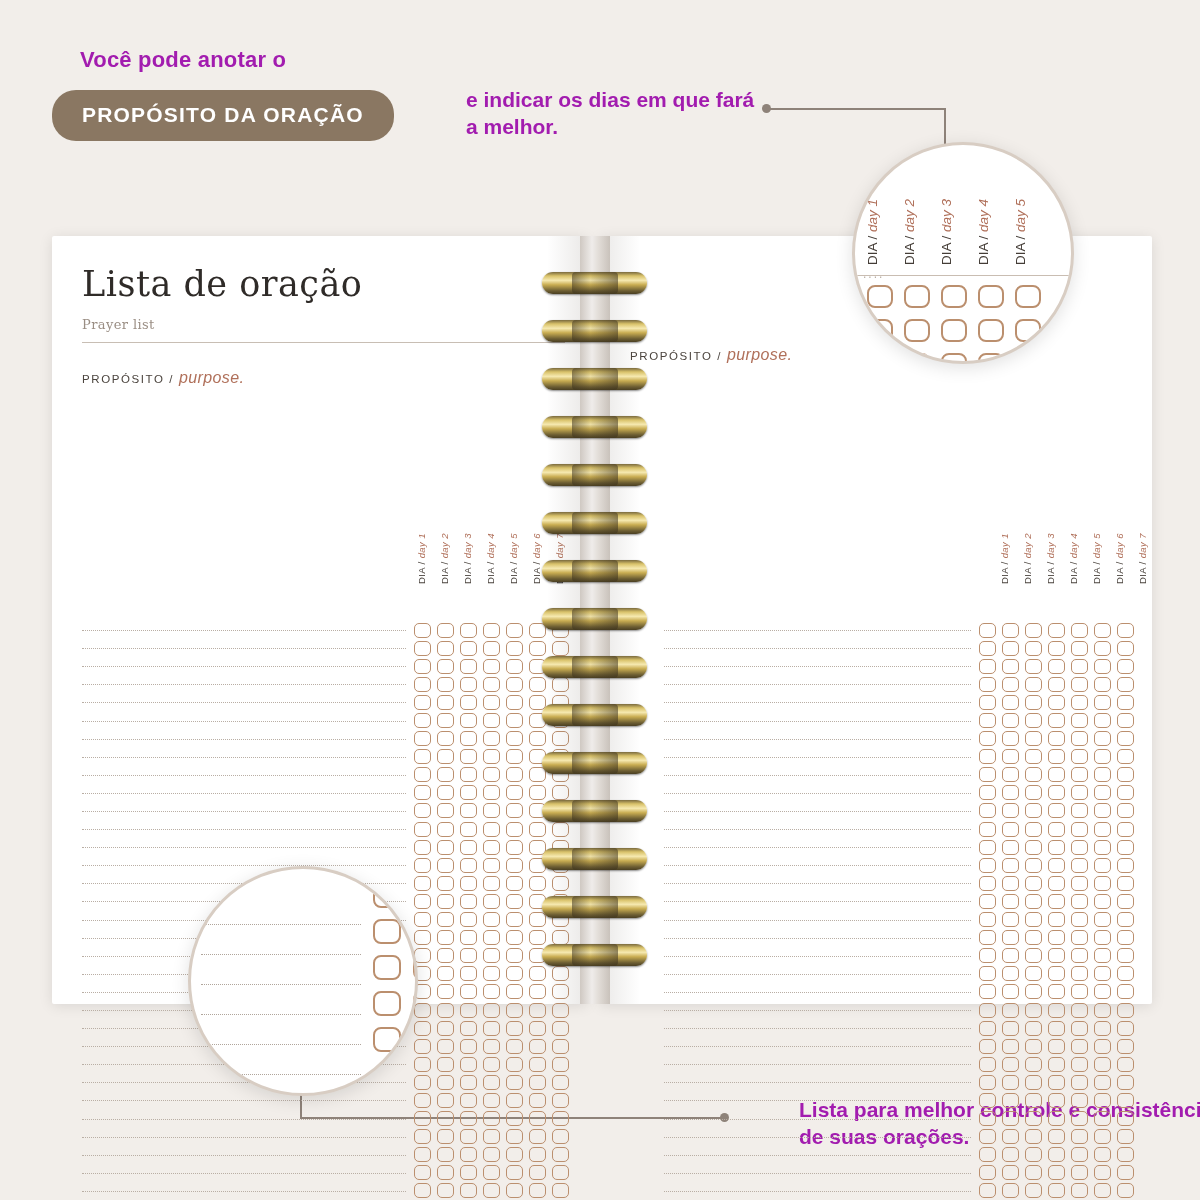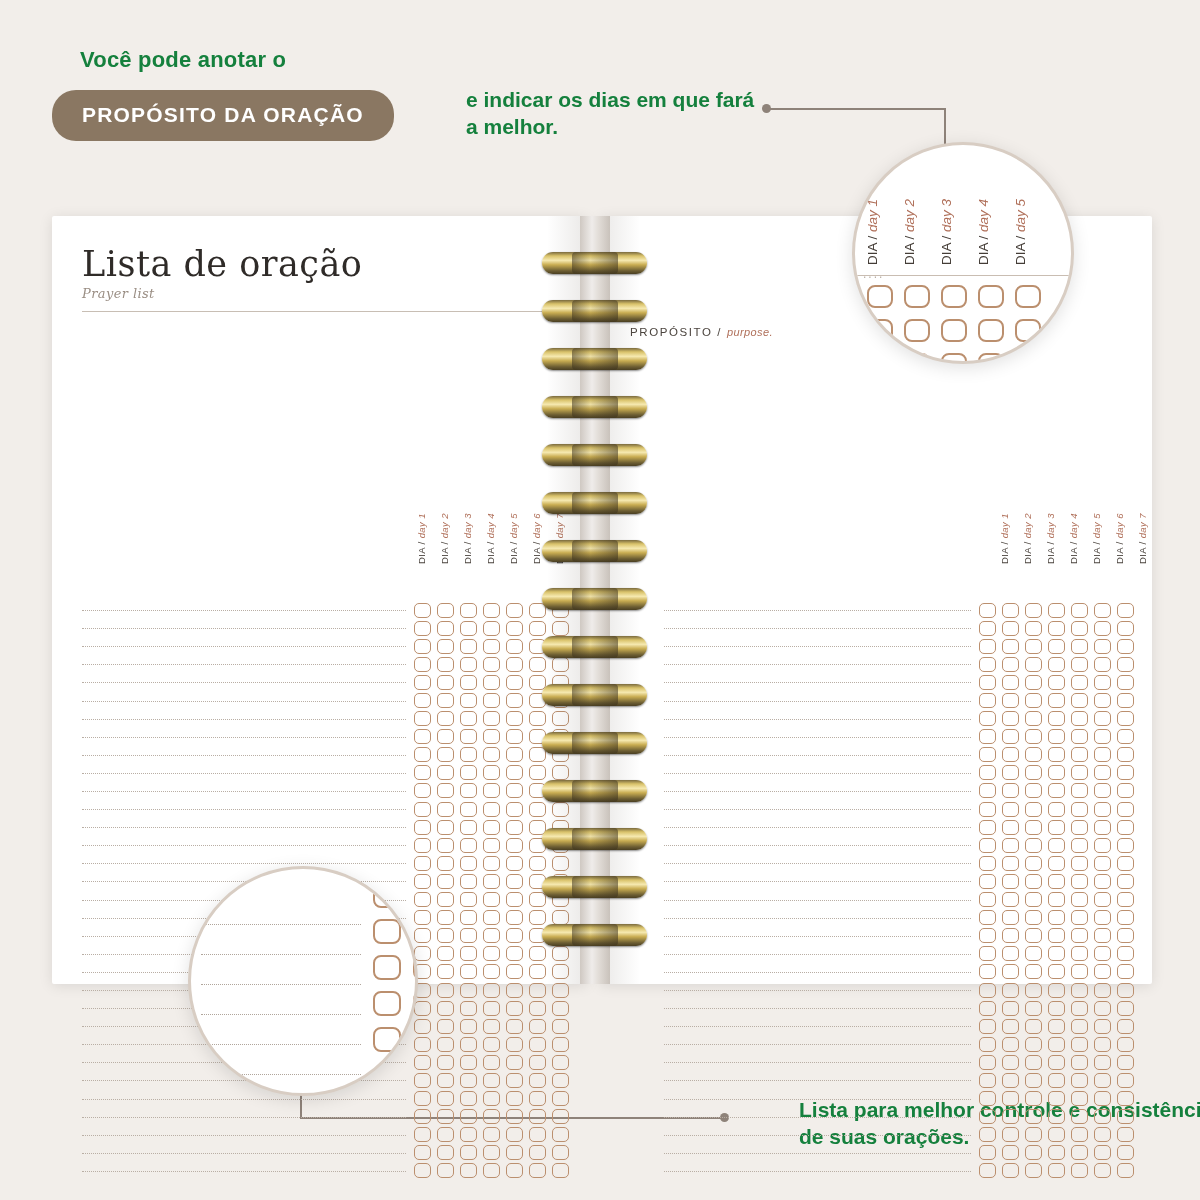--- a/index.html
+++ b/index.html
@@ -5,38 +5,38 @@
   html,body{margin:0;padding:0;}
   body{
     width:1200px;height:1200px;
     background:#f2eeea;
     font-family:"Liberation Sans", sans-serif;
     position:relative;
     overflow:hidden;
   }
 
   
-  .anno{position:absolute;font-weight:bold;color:#15803d;line-height:1.3;}
+  .anno{position:absolute;font-weight:bold;color:#a21caf;line-height:1.3;}
   #anno-top-left{left:80px;top:46px;font-size:22px;letter-spacing:.2px;}
   #badge{
     position:absolute;left:52px;top:90px;
     background:#8a7762;color:#fff;
     border-radius:24px;
     padding:13px 30px 14px 30px;
     font-size:21px;font-weight:bold;letter-spacing:1.2px;
   }
   #anno-top-right{left:466px;top:86px;font-size:21px;width:300px;}
   #anno-bottom-right{left:799px;top:1096px;font-size:21px;width:420px;}
 
   
   .leader{position:absolute;background:#8e8279;}
   .dot{position:absolute;width:9px;height:9px;border-radius:50%;background:#8e8279;}
 
   
-  #notebook{position:absolute;left:52px;top:216px;width:1100px;height:606px;}
+  #notebook{position:absolute;left:52px;top:236px;width:1100px;height:606px;}
   .page{
     position:absolute;top:0;height:768px;background:#ffffff;
     box-shadow:0 2px 14px rgba(0,0,0,.10);
   }
   #page-left{left:0;width:535px;border-radius:2px 0 0 2px;}
   #page-right{left:548px;width:552px;border-radius:0 2px 2px 0;}
   
   #page-left:after{
     content:"";position:absolute;right:0;top:0;width:40px;height:100%;
     background:linear-gradient(to right,rgba(0,0,0,0),rgba(120,110,100,.16));
@@ -63,28 +63,28 @@
     border-radius:4px;
   }
 
   
   .sheet{position:absolute;inset:0;padding:28px 22px 20px 30px;box-sizing:border-box;}
   .title{
     font-family:"DejaVu Serif", serif;
     font-size:35px;color:#2f2b28;letter-spacing:.5px;
   }
   .subtitle{
-    font-family:"DejaVu Serif", serif;font-style:italic;
-    font-size:13px;color:#9a8e84;margin-top:2px;letter-spacing:.4px;
+    font-family:"DejaVu Serif", serif;
+    font-size:13px;color:#9a8e84;margin-top:13px;letter-spacing:.4px;
   }
   .title-rule{height:1px;background:#c8beb4;margin-top:10px;}
   .purpose-label{
     margin-top:26px;font-size:11.5px;letter-spacing:1.6px;color:#4b443e;
   }
-  .purpose-label i{color:#b0705a;font-style:italic;letter-spacing:.4px;font-size:11px;}
+  .purpose-label i{color:#b0705a;font-style:italic;letter-spacing:.4px;font-size:16px;}
 
   
   .rows{position:absolute;left:30px;right:18px;top:0;}
   .row{height:18.1px;display:flex;align-items:center;}
   .row .line{
     flex:1;border-bottom:1px dotted #b9aea4;height:1px;margin-right:8px;
   }
   .boxes{display:flex;gap:6px;}
   .box{
     width:17px;height:15px;border:1.3px solid #bb8f6e;border-radius:5px;box-sizing:border-box;
@@ -152,20 +152,24 @@
 <div class="leader" style="left:300px;top:1117px;width:424px;height:1.5px;"></div>
 <div class="dot" style="left:720px;top:1113px;"></div>
 
 <div id="notebook">
 
   <div class="page" id="page-left">
     <div class="sheet">
       <div class="title">Lista de oração</div>
       <div class="subtitle">Prayer list</div>
       <div class="title-rule"></div>
+      <div class="purpose-label">
+        <span>PROPÓSITO /</span>
+        <i>purpose.</i>
+      </div>
     </div>
     <div class="dayheads" id="dayheads-left" style="left:366px;top:268px;">
         <div class="dayhead">
           <span>DIA / <i>day 1</i></span>
         </div>
         <div class="dayhead">
           <span>DIA / <i>day 2</i></span>
         </div>
         <div class="dayhead">
           <span>DIA / <i>day 3</i></span>

